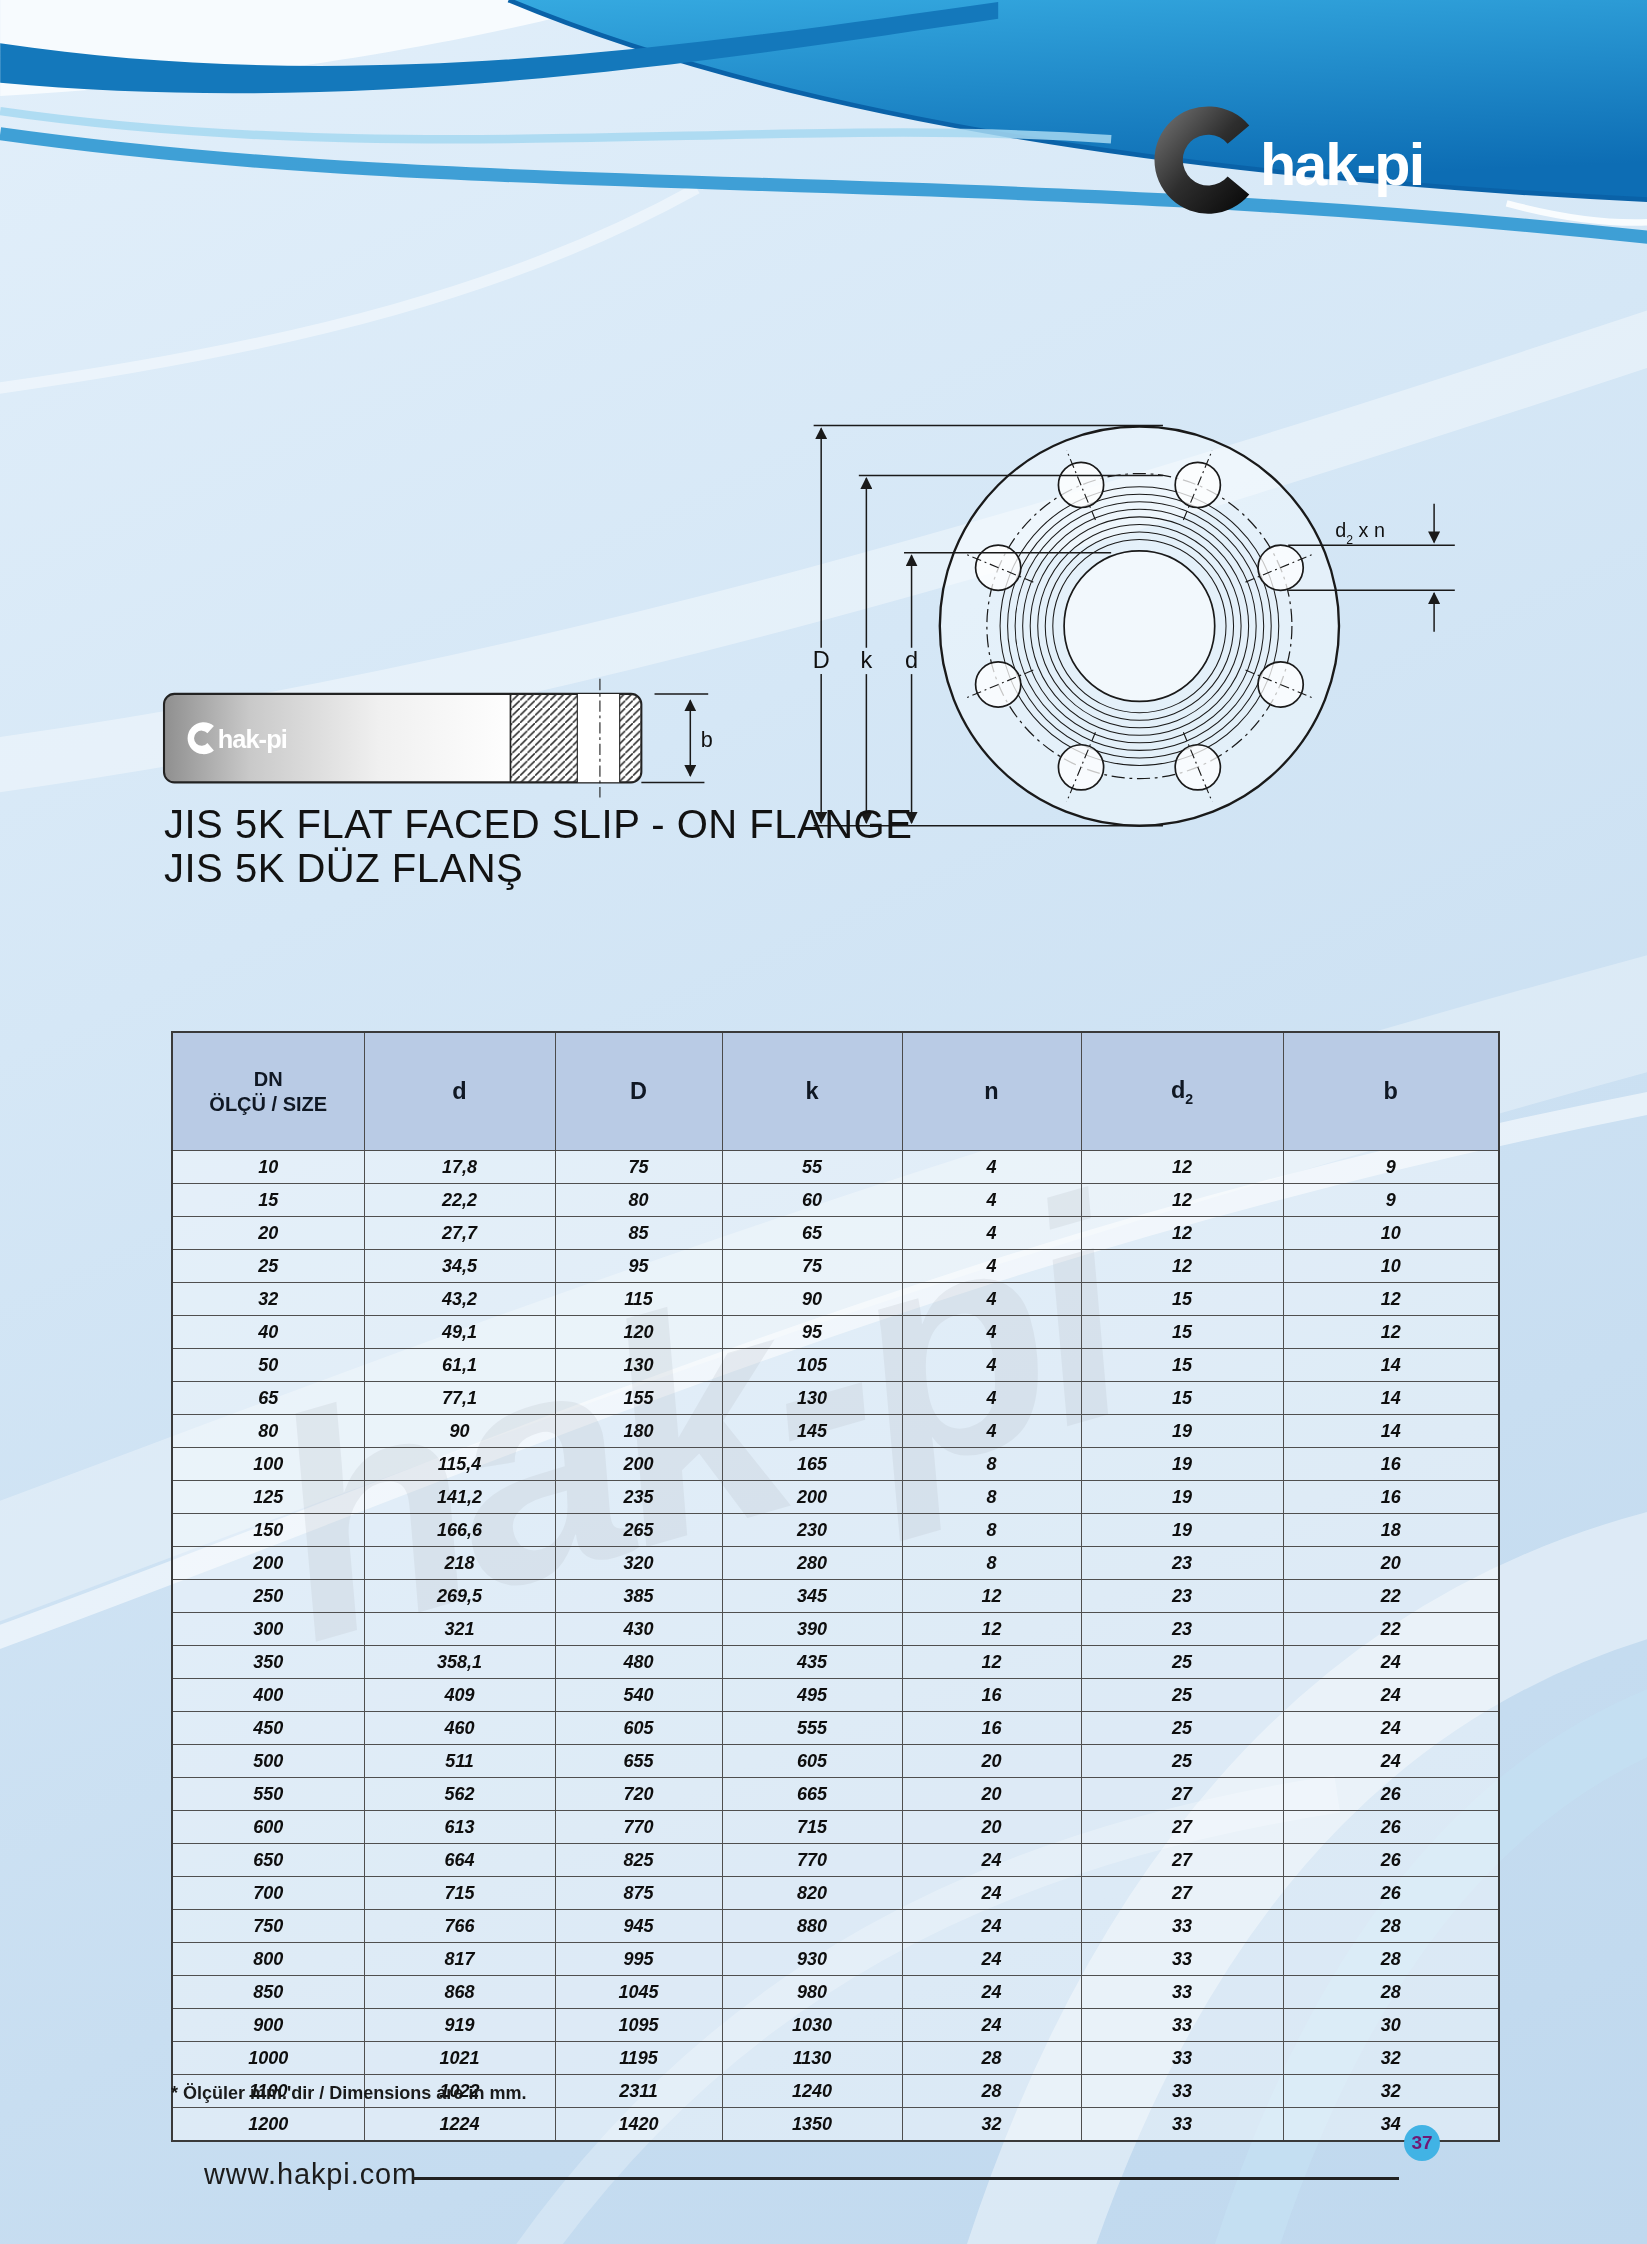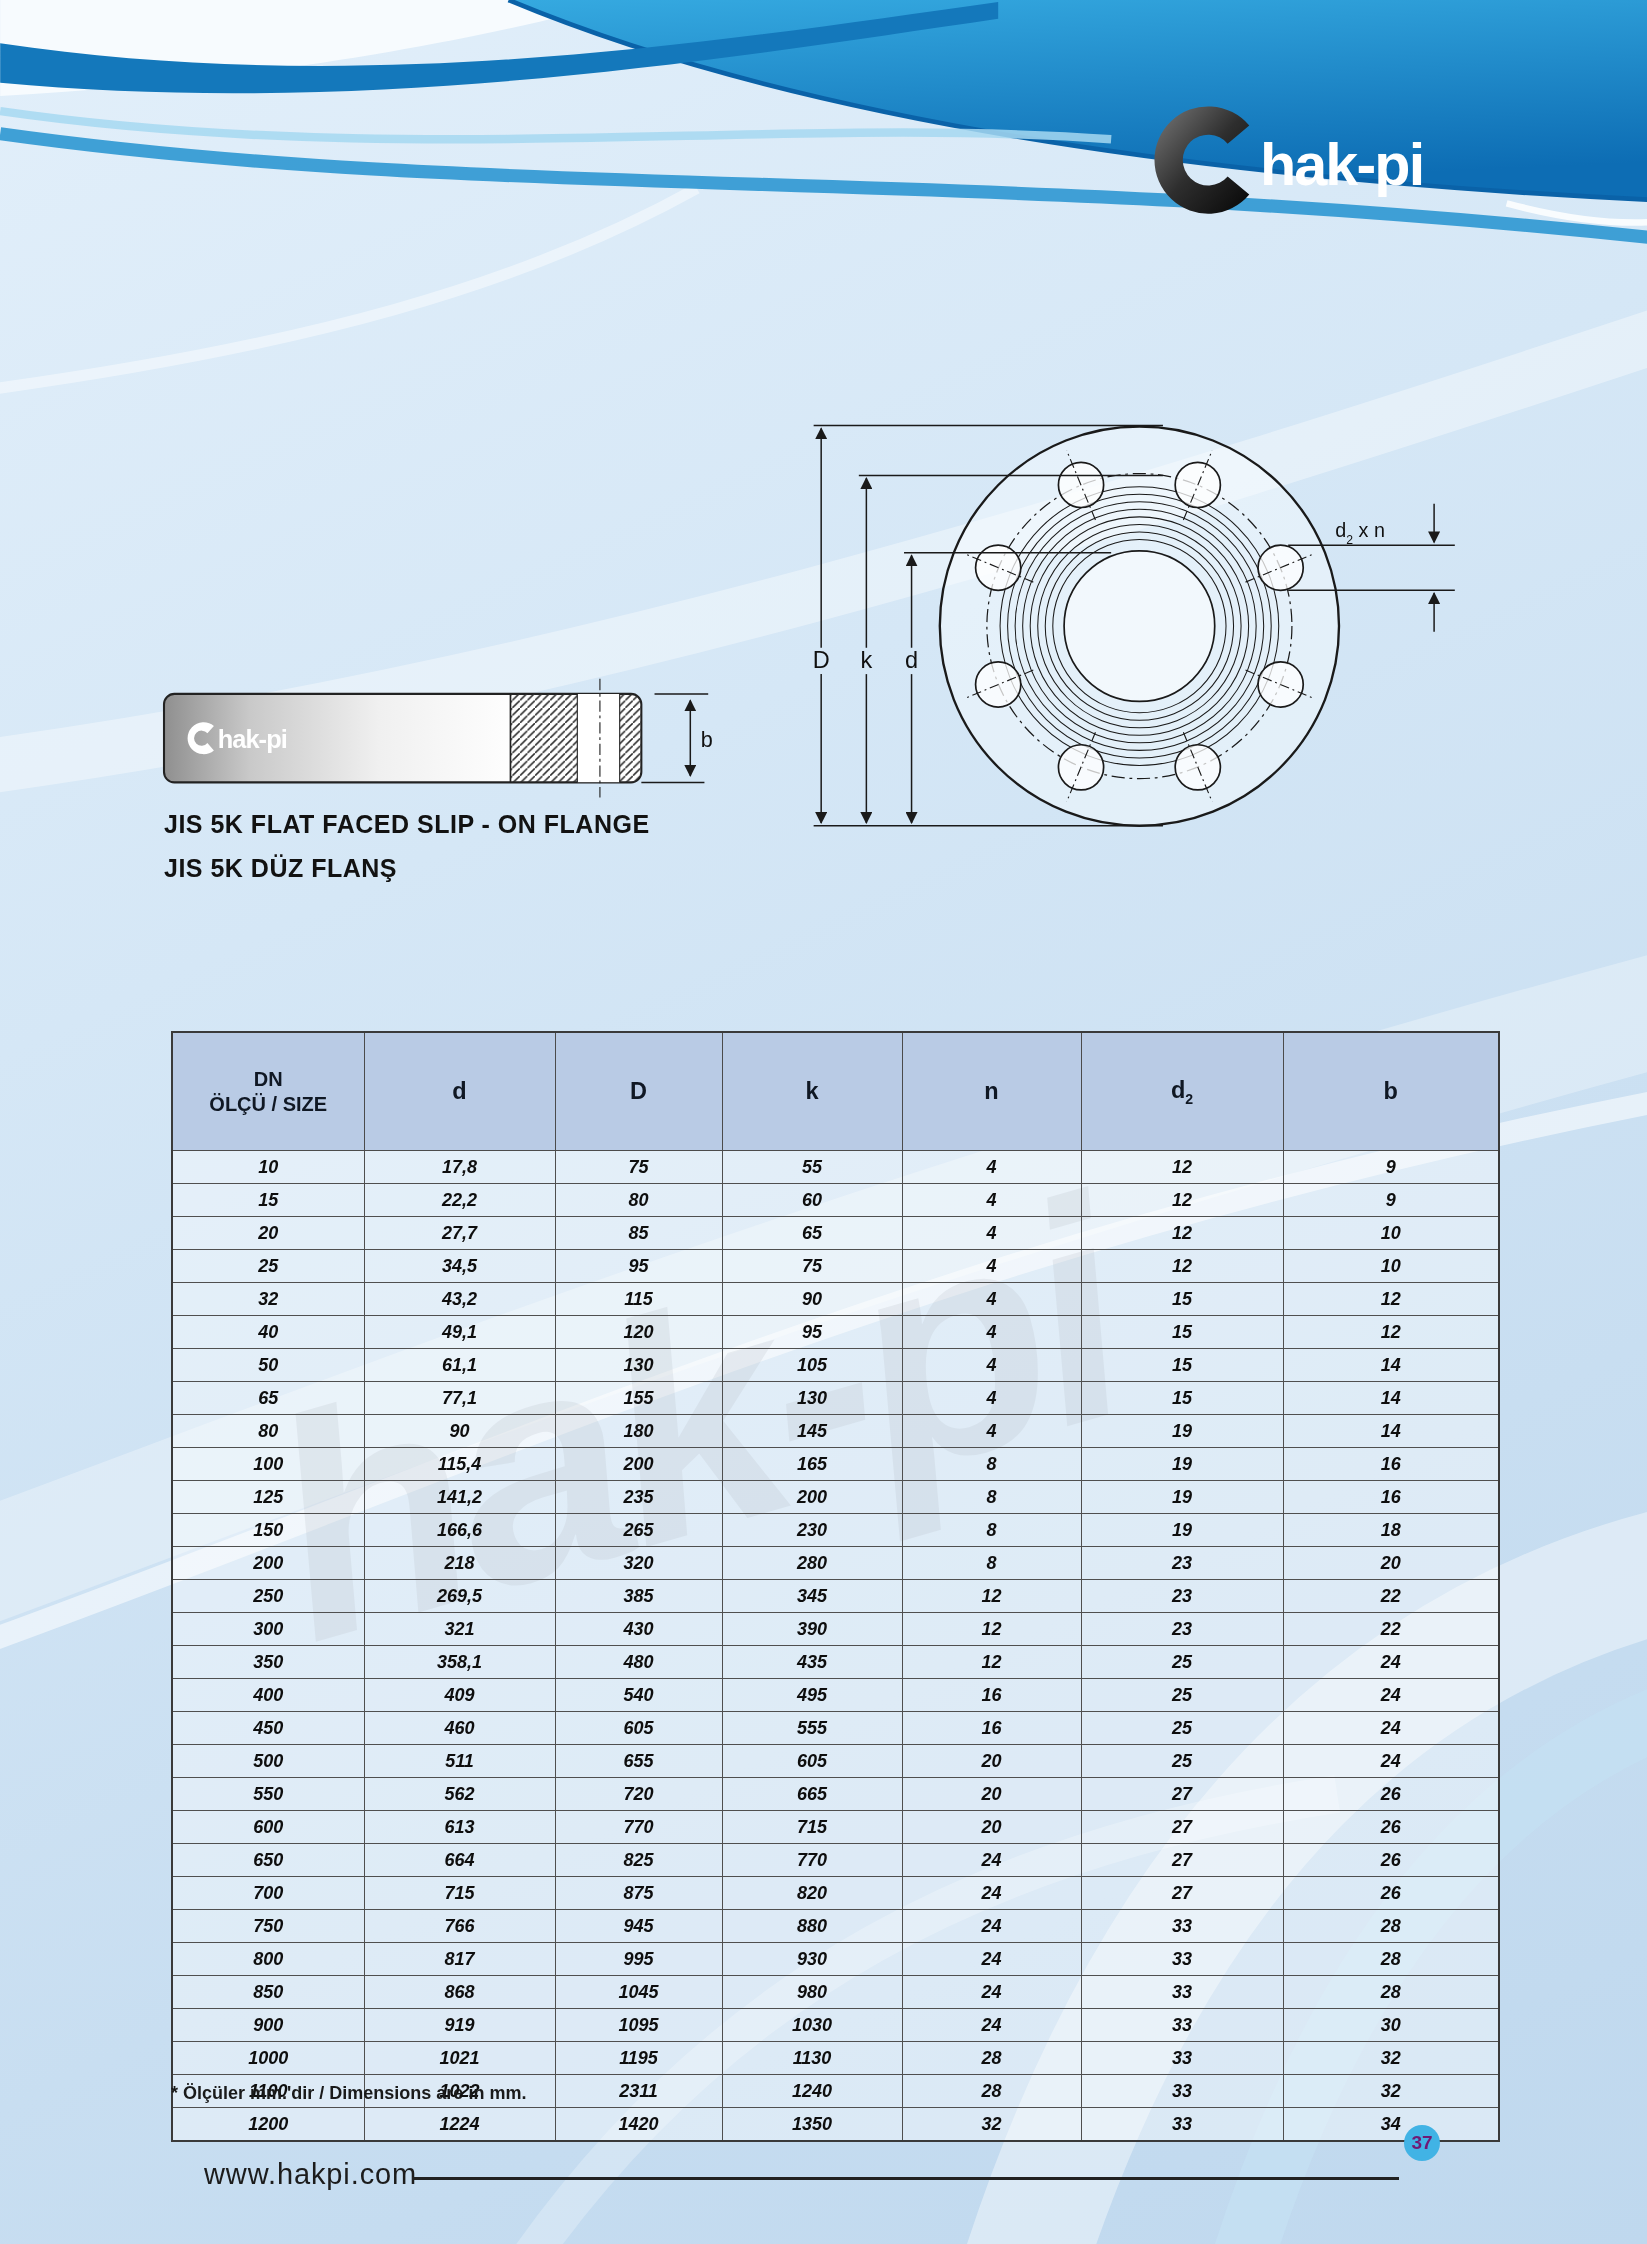--- a/index.html
+++ b/index.html
@@ -5,21 +5,21 @@
   html,body{margin:0;padding:0;background:#9fb6c9;}
   .page{
     position:relative;width:1648px;height:2245px;margin:0 auto;overflow:hidden;
     background:linear-gradient(155deg,#e2effa 0%,#d5e7f6 35%,#c8def1 70%,#bfd8ee 100%);
     font-family:"Liberation Sans",sans-serif;
   }
   svg{display:block;}
   .layer{position:absolute;left:0;top:0;}
   
   .titles{position:absolute;left:164px;top:802px;color:#121212;}
-  .titles .t1,.titles .t2{font-weight:bold;font-size:25px;letter-spacing:0.5px;line-height:44px;white-space:nowrap;}
+  .titles .t1,.titles .t2{font-weight:normal;font-size:40px;letter-spacing:0.5px;line-height:44px;white-space:nowrap;}
   
   table.spec{
     position:absolute;left:171px;top:1031px;width:1326px;
     border-collapse:collapse;table-layout:fixed;
     border:2.8px solid #3a3a3a;
   }
   table.spec th{
     background:#b9cbe5;border:0.9px solid #4b4b4b;height:85px;
     font-weight:bold;color:#101824;text-align:center;vertical-align:middle;
     font-size:23.5px;padding:16px;

